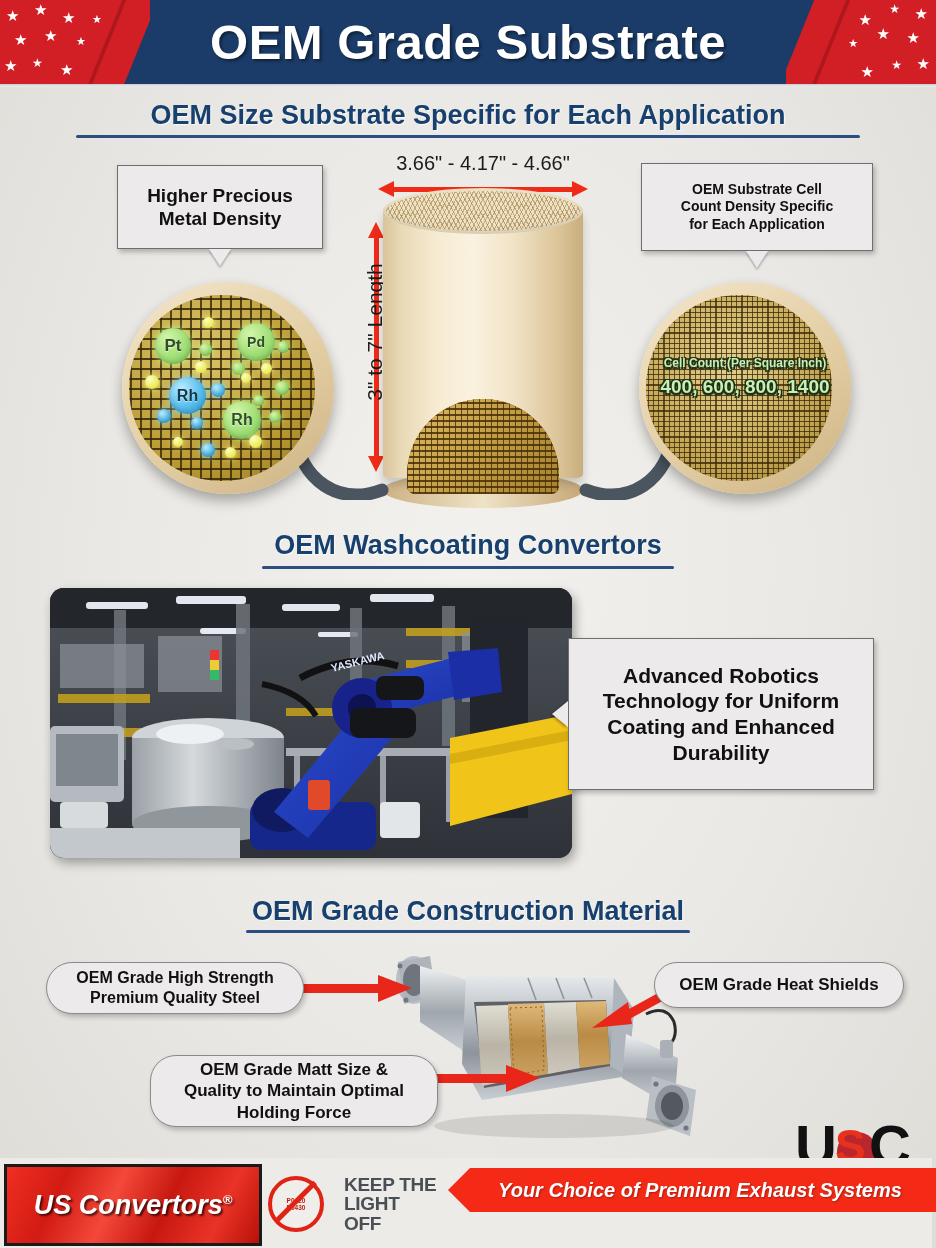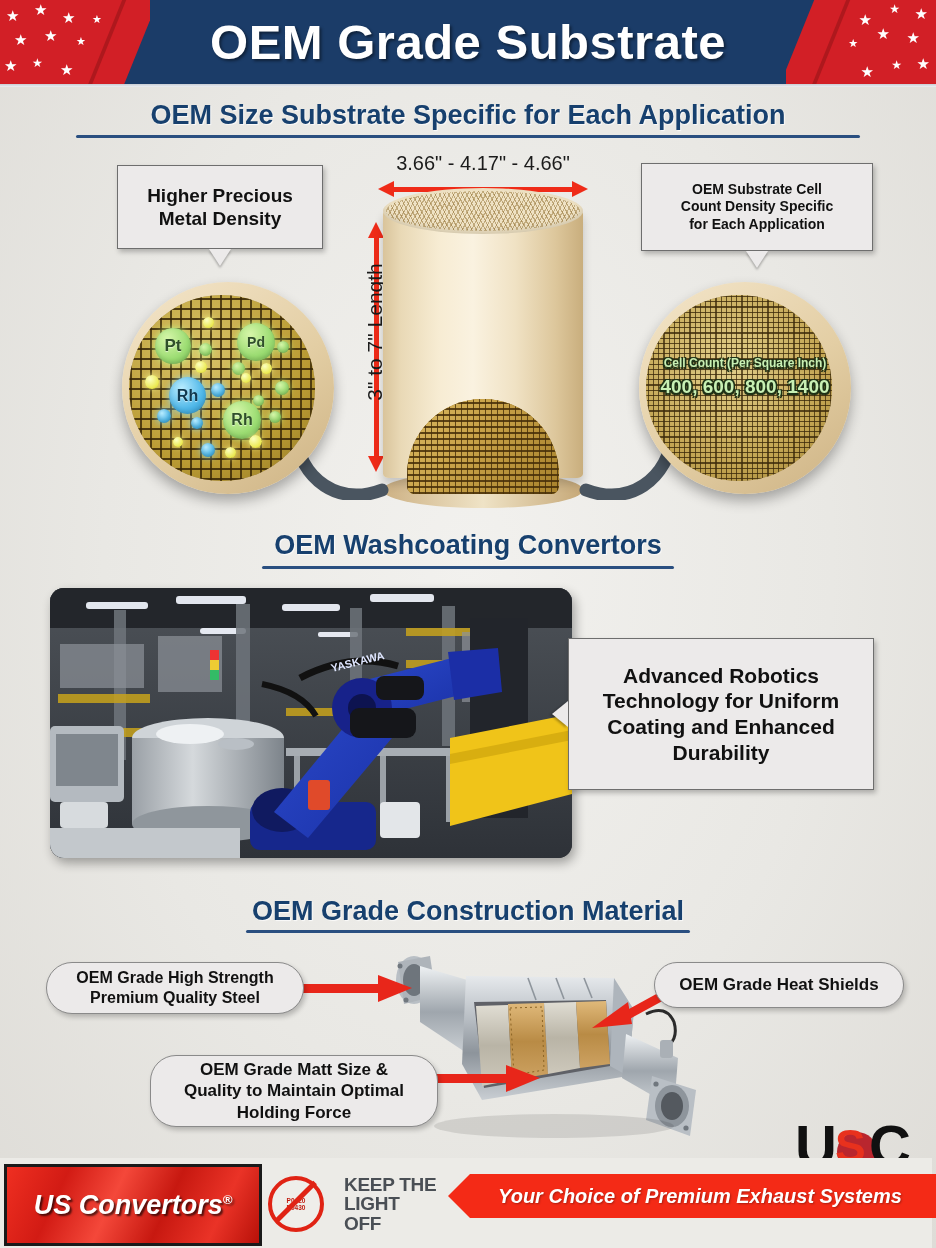--- a/index.html
+++ b/index.html
@@ -142,21 +142,21 @@
      text-shadow:2px 2px 2px rgba(0,0,0,.65);}
   .logo-box .txt sup{font-size:13px;vertical-align:super;}
   .keep{position:absolute;left:268px;top:18px;width:170px;height:56px;display:flex;align-items:center;gap:20px;}
   .keep .noicon{width:48px;height:48px;border-radius:50%;border:4px solid #e02314;position:relative;
      background:#efeeea;flex:0 0 auto;}
   .keep .noicon .codes{position:absolute;inset:0;display:flex;flex-direction:column;align-items:center;
      justify-content:center;font-size:6.5px;font-weight:bold;color:#c01d10;line-height:1.15;}
   .keep .noicon .slash{position:absolute;left:-3px;top:19px;width:54px;height:5px;background:#e02314;
      transform:rotate(-45deg);}
   .keep .ktxt{font-size:19px;font-weight:bold;color:#4a4f55;line-height:1.02;letter-spacing:-.3px;}
-  .banner{position:absolute;left:448px;top:16px;width:488px;height:44px;background:#f42a16;
+  .banner{position:absolute;left:448px;top:10px;width:488px;height:44px;background:#f42a16;
     clip-path:polygon(22px 0,100% 0,100% 100%,22px 100%,0 50%);
     display:flex;align-items:center;justify-content:center;}
   .banner .btxt{color:#fff;font-size:20px;font-weight:bold;font-style:italic;
      text-shadow:1px 1px 2px rgba(0,0,0,.3);padding-left:16px;}
   .usc{position:absolute;left:795px;top:1118px;width:124px;height:56px;}
 </style>
 </head>
 <body>
 
 <div class="page">

